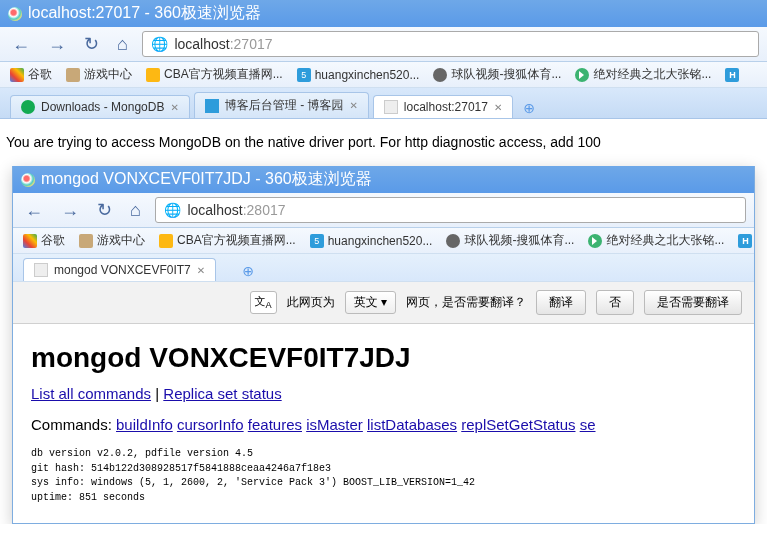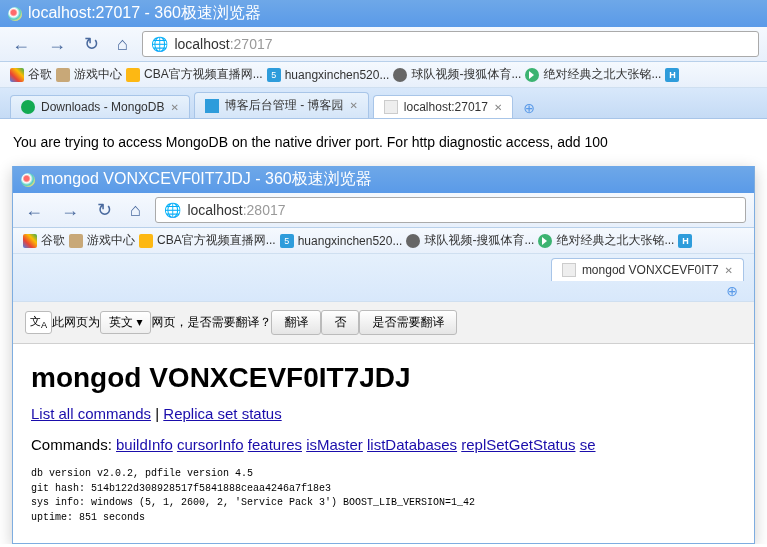--- a/index.html
+++ b/index.html
@@ -11,41 +11,41 @@
 
 
 .toolbar { background: linear-gradient(#f5f9fe, #e8f0fb); border-bottom: 1px solid #b8d0ea; padding: 4px 8px; display: flex; align-items: center; gap: 10px; }
 .nav-btn { color: #4a6a9e; font-size: 18px; cursor: pointer; padding: 2px 4px; user-select:none; }
 .url-box { flex: 1; background: #fff; border: 1px solid #aaa; border-radius: 3px; padding: 4px 8px; display: flex; align-items: center; gap: 6px; font-size: 14px; color: #555; }
 .url-box .globe { color: #888; }
 .url-box .host { color: #333; font-weight: normal; }
 .url-box .port { color: #999; }
 
 
-.bookmark-bar { background: linear-gradient(#f5f9fe, #e8f0fb); border-bottom: 1px solid #cfdff0; padding: 4px 10px; display: flex; gap: 4px; overflow: hidden; white-space: nowrap; }
+.bookmark-bar { background: linear-gradient(#f5f9fe, #e8f0fb); border-bottom: 1px solid #cfdff0; padding: 4px 10px; display: flex; gap: 14px; overflow: hidden; white-space: nowrap; }
 .bm-item { display: flex; align-items: center; gap: 4px; color: #333; font-size: 12px; cursor: pointer; }
 .bm-icon { width: 14px; height: 14px; border-radius: 2px; display:inline-block; }
 
 
 .tabstrip { background: linear-gradient(#d8e8fb, #c5dbf5); display: flex; align-items: flex-end; padding: 4px 10px 0 10px; gap: 4px; border-bottom: 1px solid #a8c5e8; }
 .tab { background: linear-gradient(#e8f2fc, #d5e5f8); border: 1px solid #a8c5e8; border-bottom: none; border-radius: 4px 4px 0 0; padding: 4px 10px; display: flex; align-items: center; gap: 6px; font-size: 12px; color: #333; cursor:pointer; min-width:140px; }
 .tab.active { background: #fff; }
 .tab-close { color: #888; font-size: 10px; cursor:pointer; margin-left:auto; }
 .tab-add { color: #5a9ae8; font-size: 14px; padding: 2px 6px; cursor: pointer; }
 .tab-fav { width:14px; height:14px; display:inline-block; }
 
 
-.page-body { padding: 15px 13px; font-family: "Courier New", monospace; font-size: 14px; color: #000; }
+.page-body { padding: 15px 6px; font-family: "Courier New", monospace; font-size: 14px; color: #000; }
 
 
 .inner-window { margin: 0 12px; border: 1px solid #7eade0; border-top:none; box-shadow: 0 4px 15px rgba(0,0,0,.2); background: #fff; }
-.inner-tabstrip { background: linear-gradient(#e5f0fc, #d8e8fb); padding: 4px 10px 0 10px; display: flex; gap: 0; border-bottom: 1px solid #cfdff0; align-items:flex-end;flex-direction:column; }
-
-
-.translate-bar { background: #f2f2f2; border-bottom: 1px solid #d0d0d0; padding: 8px 12px; display: flex; align-items: center; font-size: 12px; }
+.inner-tabstrip { background: linear-gradient(#e5f0fc, #d8e8fb); padding: 4px 10px 0 10px; display: flex; gap: 20px; border-bottom: 1px solid #cfdff0; align-items:flex-end; }
+
+
+.translate-bar { background: #f2f2f2; border-bottom: 1px solid #d0d0d0; padding: 8px 12px; display: flex; align-items: center; gap: 10px; font-size: 12px; justify-content: flex-end; }
 .translate-icon { border:1px solid #bbb; border-radius:3px; padding: 2px 4px; font-size:11px; background:#fff; }
 .lang-select { border:1px solid #bbb; background:linear-gradient(#fff,#eee); padding:2px 8px; border-radius:3px; cursor:pointer;}
 .tb-btn { border:1px solid #bbb; background:linear-gradient(#fff,#e5e5e5); padding:3px 12px; border-radius:3px; cursor:pointer; font-size:12px; }
 
 
 .main-content { padding: 18px 18px; font-family: "Times New Roman", serif; color:#000; }
 .main-content h1 { font-size: 28px; font-weight: bold; margin-bottom: 11px; font-family: Arial, sans-serif;}
 .main-content .line { margin-bottom: 14px; font-size:15px; font-family: Arial, sans-serif; }
 .main-content a { color: #1a0dab; text-decoration: underline; cursor:pointer; }
 .mono-block { font-family: "Courier New", monospace; font-size: 10px; line-height: 1.45; color:#000; white-space: pre-wrap; }

